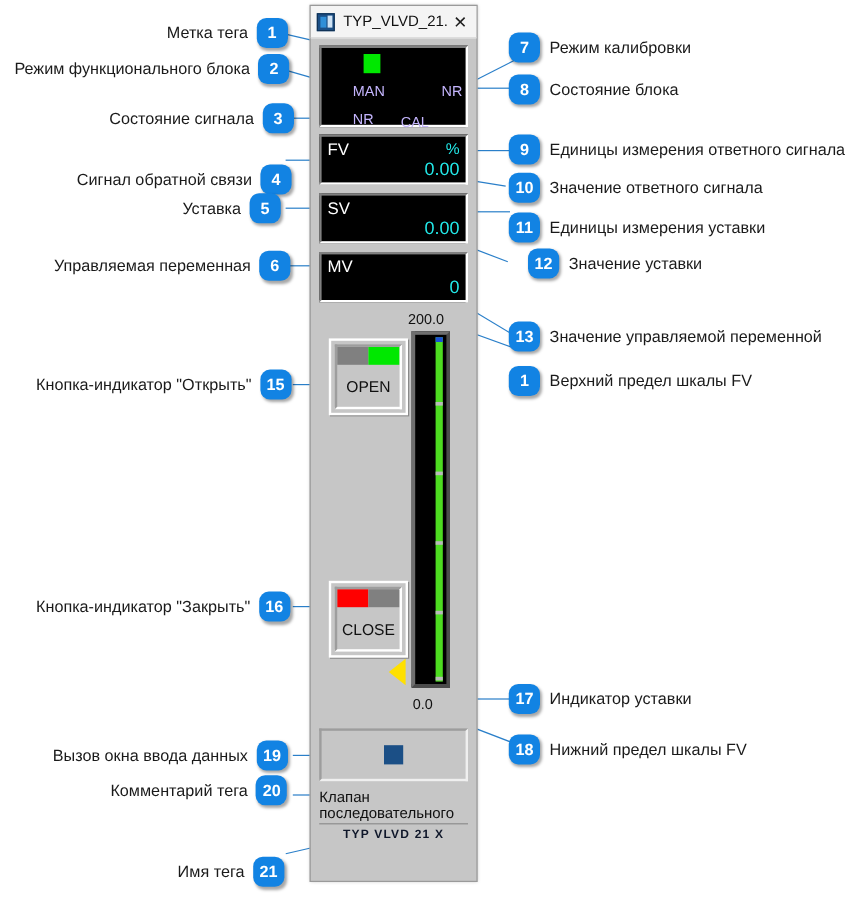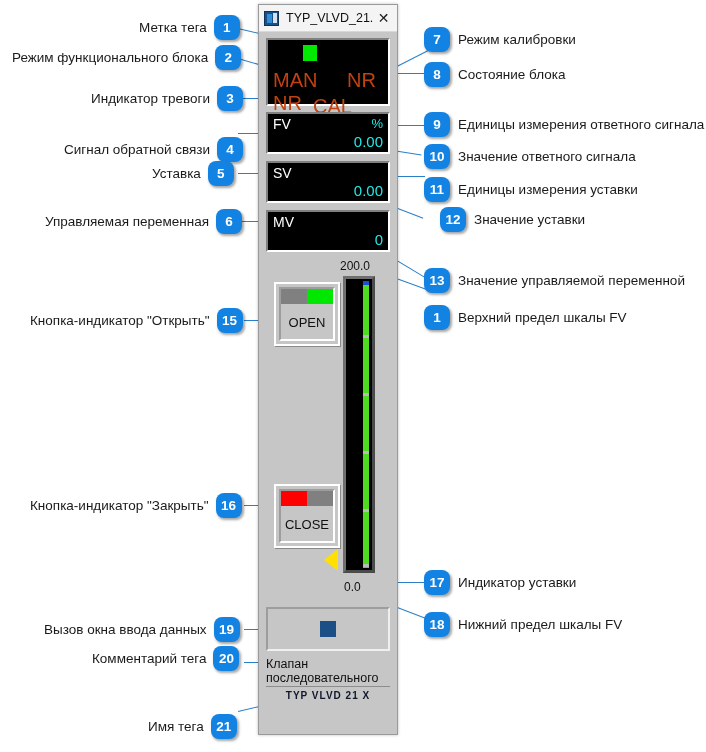--- a/index.html
+++ b/index.html
@@ -47,21 +47,21 @@
   #body{padding:6px 7px 0 7px;box-sizing:border-box;}
 
   .sunken{
     background:#000000;
     border-top:2px solid #808080;border-left:2px solid #808080;
     border-right:2px solid #ffffff;border-bottom:2px solid #ffffff;
     box-sizing:border-box;position:relative;
   }
   #status-box{height:68px;margin-bottom:6px;}
   #tag-label-sq{position:absolute;left:35px;top:5px;width:14px;height:16px;background:#00e800;}
-  .cy{color:#c2410c;font-size:20px;position:absolute;line-height:1;}
+  .cy{color:#c4b5fd;font-size:12px;position:absolute;line-height:1;margin-left:21px;}
   #fb-mode{left:5px;top:30px;}
   #blk-state{left:79px;top:30px;}
   #alarm-state{left:5px;top:53px;}
   #cal-mode{left:45px;top:56px;}
 
   .valbox{height:42px;margin-bottom:7px;}
   .vb-name{position:absolute;left:5px;top:3px;color:#ffffff;font-size:14px;line-height:1;}
   .vb-unit{position:absolute;right:5px;top:3px;color:#22e8e8;font-size:13px;line-height:1;}
   .vb-val{position:absolute;right:5px;bottom:3px;color:#22e8e8;font-size:15px;line-height:1;}
 
@@ -143,21 +143,21 @@
   <span class="txt">Метка тега</span>
   <span class="badge">1</span>
   </div>
 
 <div class="callout left" style="left:12px;top:45px;">
   <span class="txt">Режим функционального блока</span>
   <span class="badge">2</span>
   </div>
 
 <div class="callout left" style="left:91px;top:86px;">
-  <span class="txt">Индикатор тревоги</span>
+  <span class="txt">Состояние сигнала</span>
   <span class="badge">3</span>
   </div>
 
 <div class="callout left" style="left:64px;top:137px;">
   <span class="txt">Сигнал обратной связи</span>
   <span class="badge">4</span>
   </div>
 
 <div class="callout left" style="left:152px;top:161px;">
   <span class="txt">Уставка</span>

